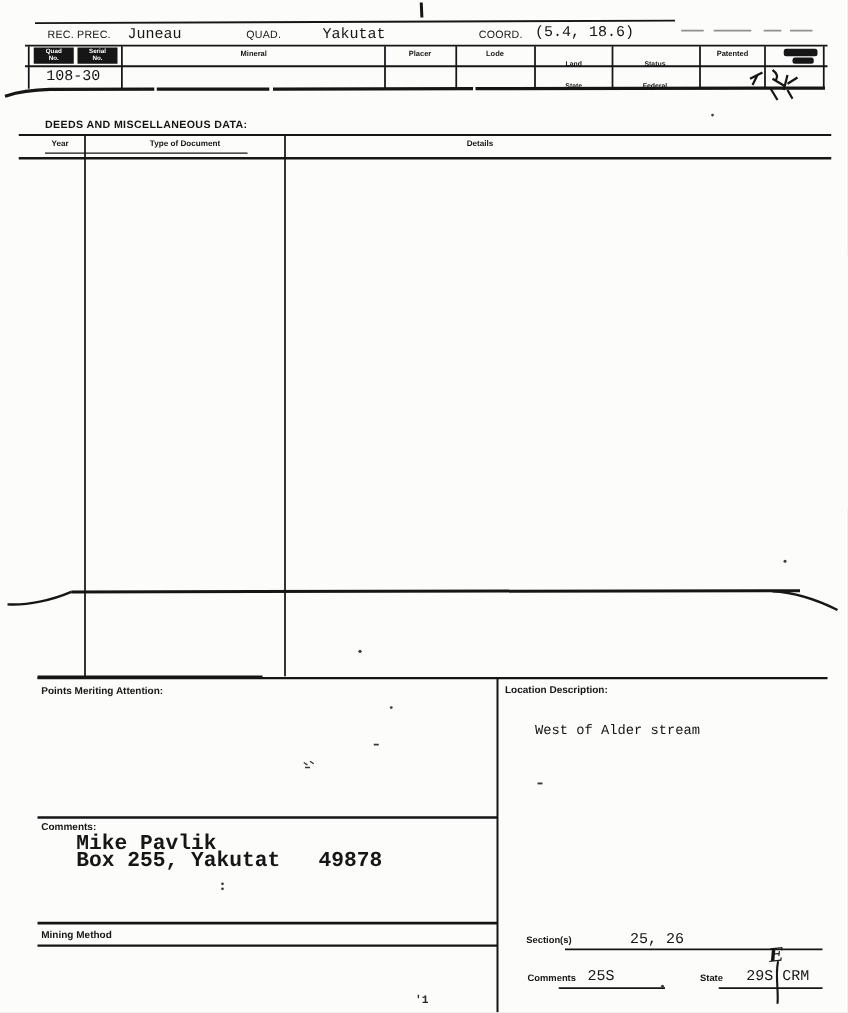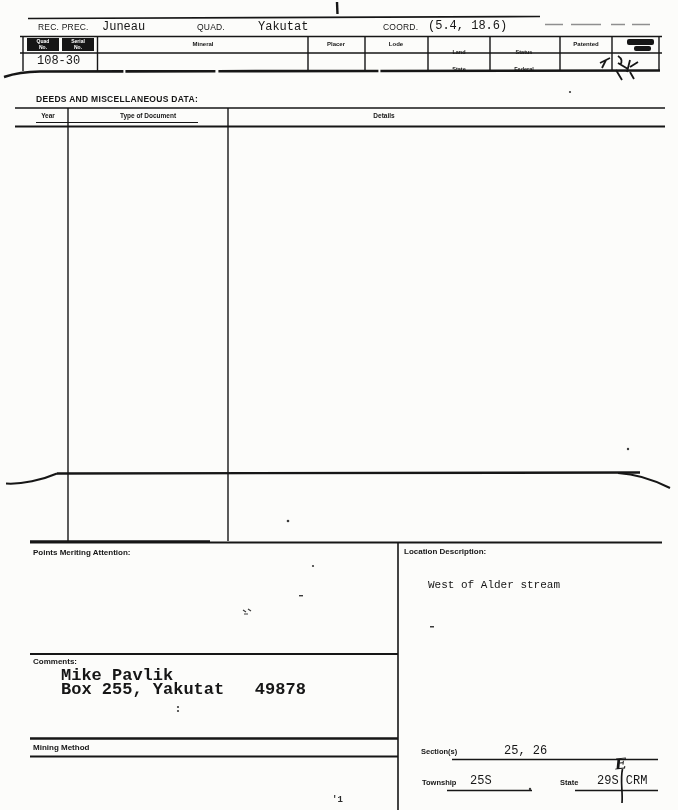--- a/index.html
+++ b/index.html
@@ -130,21 +130,21 @@
   <div class="t mono-sm" style="left:17px;top:666px">Mike Pavlik</div>
   <div class="t mono-sm" style="left:17px;top:680px">Box 255, Yakutat   49878</div>
   <div class="t lbl-sm" style="left:33px;top:743px">Mining Method</div>
 
   <div class="t lbl-sm" style="left:404px;top:547px">Location Description:</div>
   <div class="t mono" style="left:428px;top:579px;font-size:11px">West of Alder stream</div>
 
   <div class="t lbl-xs" style="left:403px;top:747px">Section(s)</div>
   <div class="t mono" style="left:504px;top:744px">25, 26</div>
 
-  <div class="t lbl-xs" style="left:404px;top:778px">Township</div>
+  <div class="t lbl-xs" style="left:404px;top:778px">Comments</div>
   <div class="t mono" style="left:470px;top:774px">25S</div>
 
   <div class="t lbl-xs" style="left:542px;top:778px">State</div>
   <div class="t mono" style="left:597px;top:774px">29S CRM</div>
   <div class="t handwritten" style="left:615px;top:755px">E</div>
 
   <div class="t tinymark" style="left:332px;top:795px">'1</div>
 
 </div>
 

